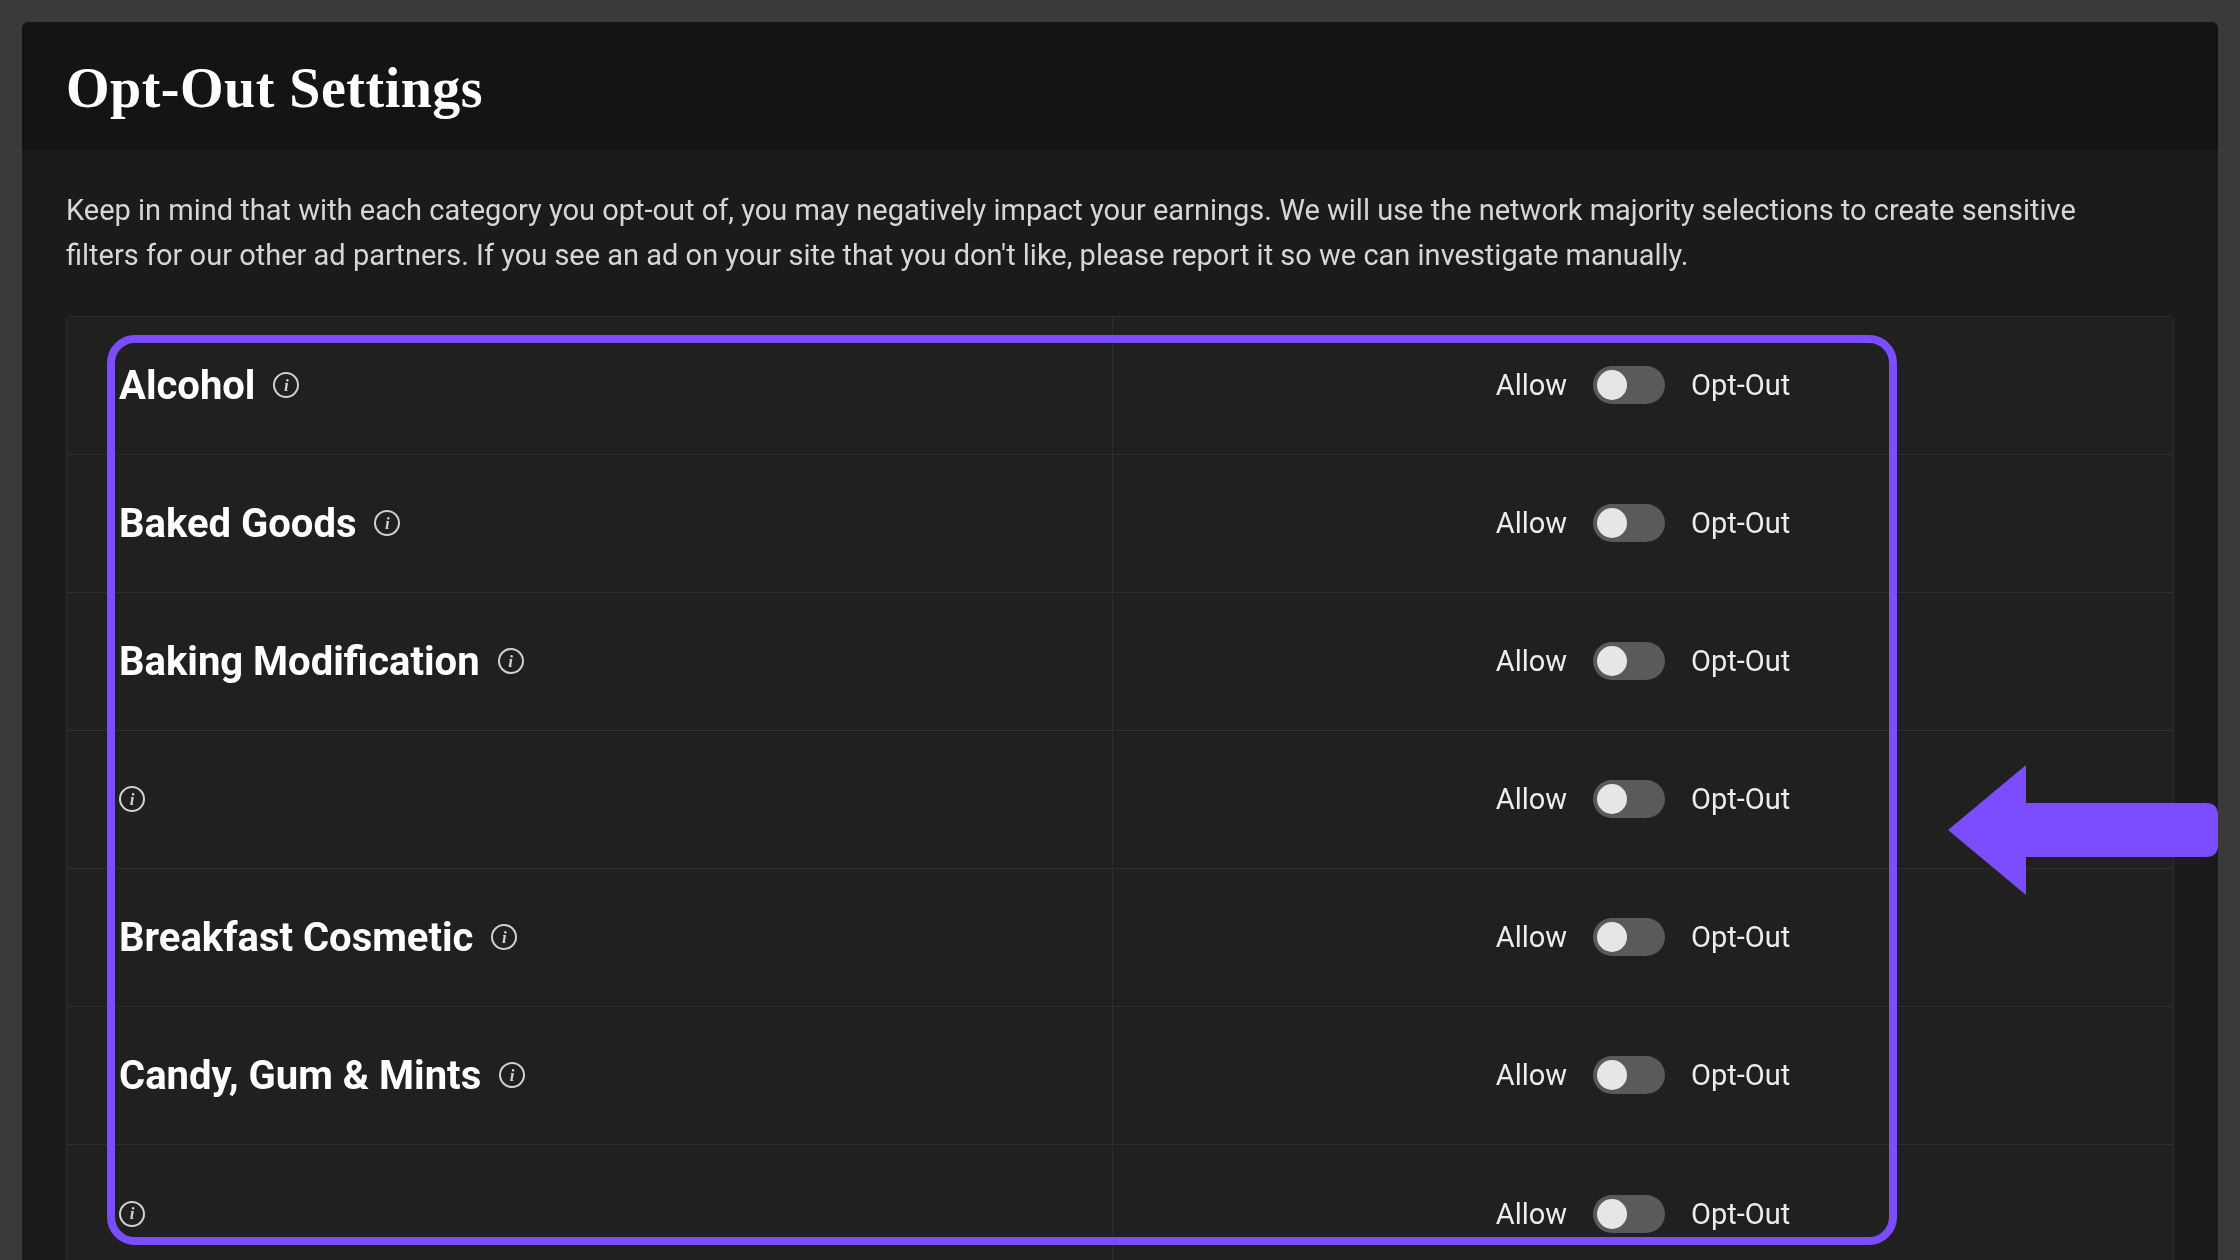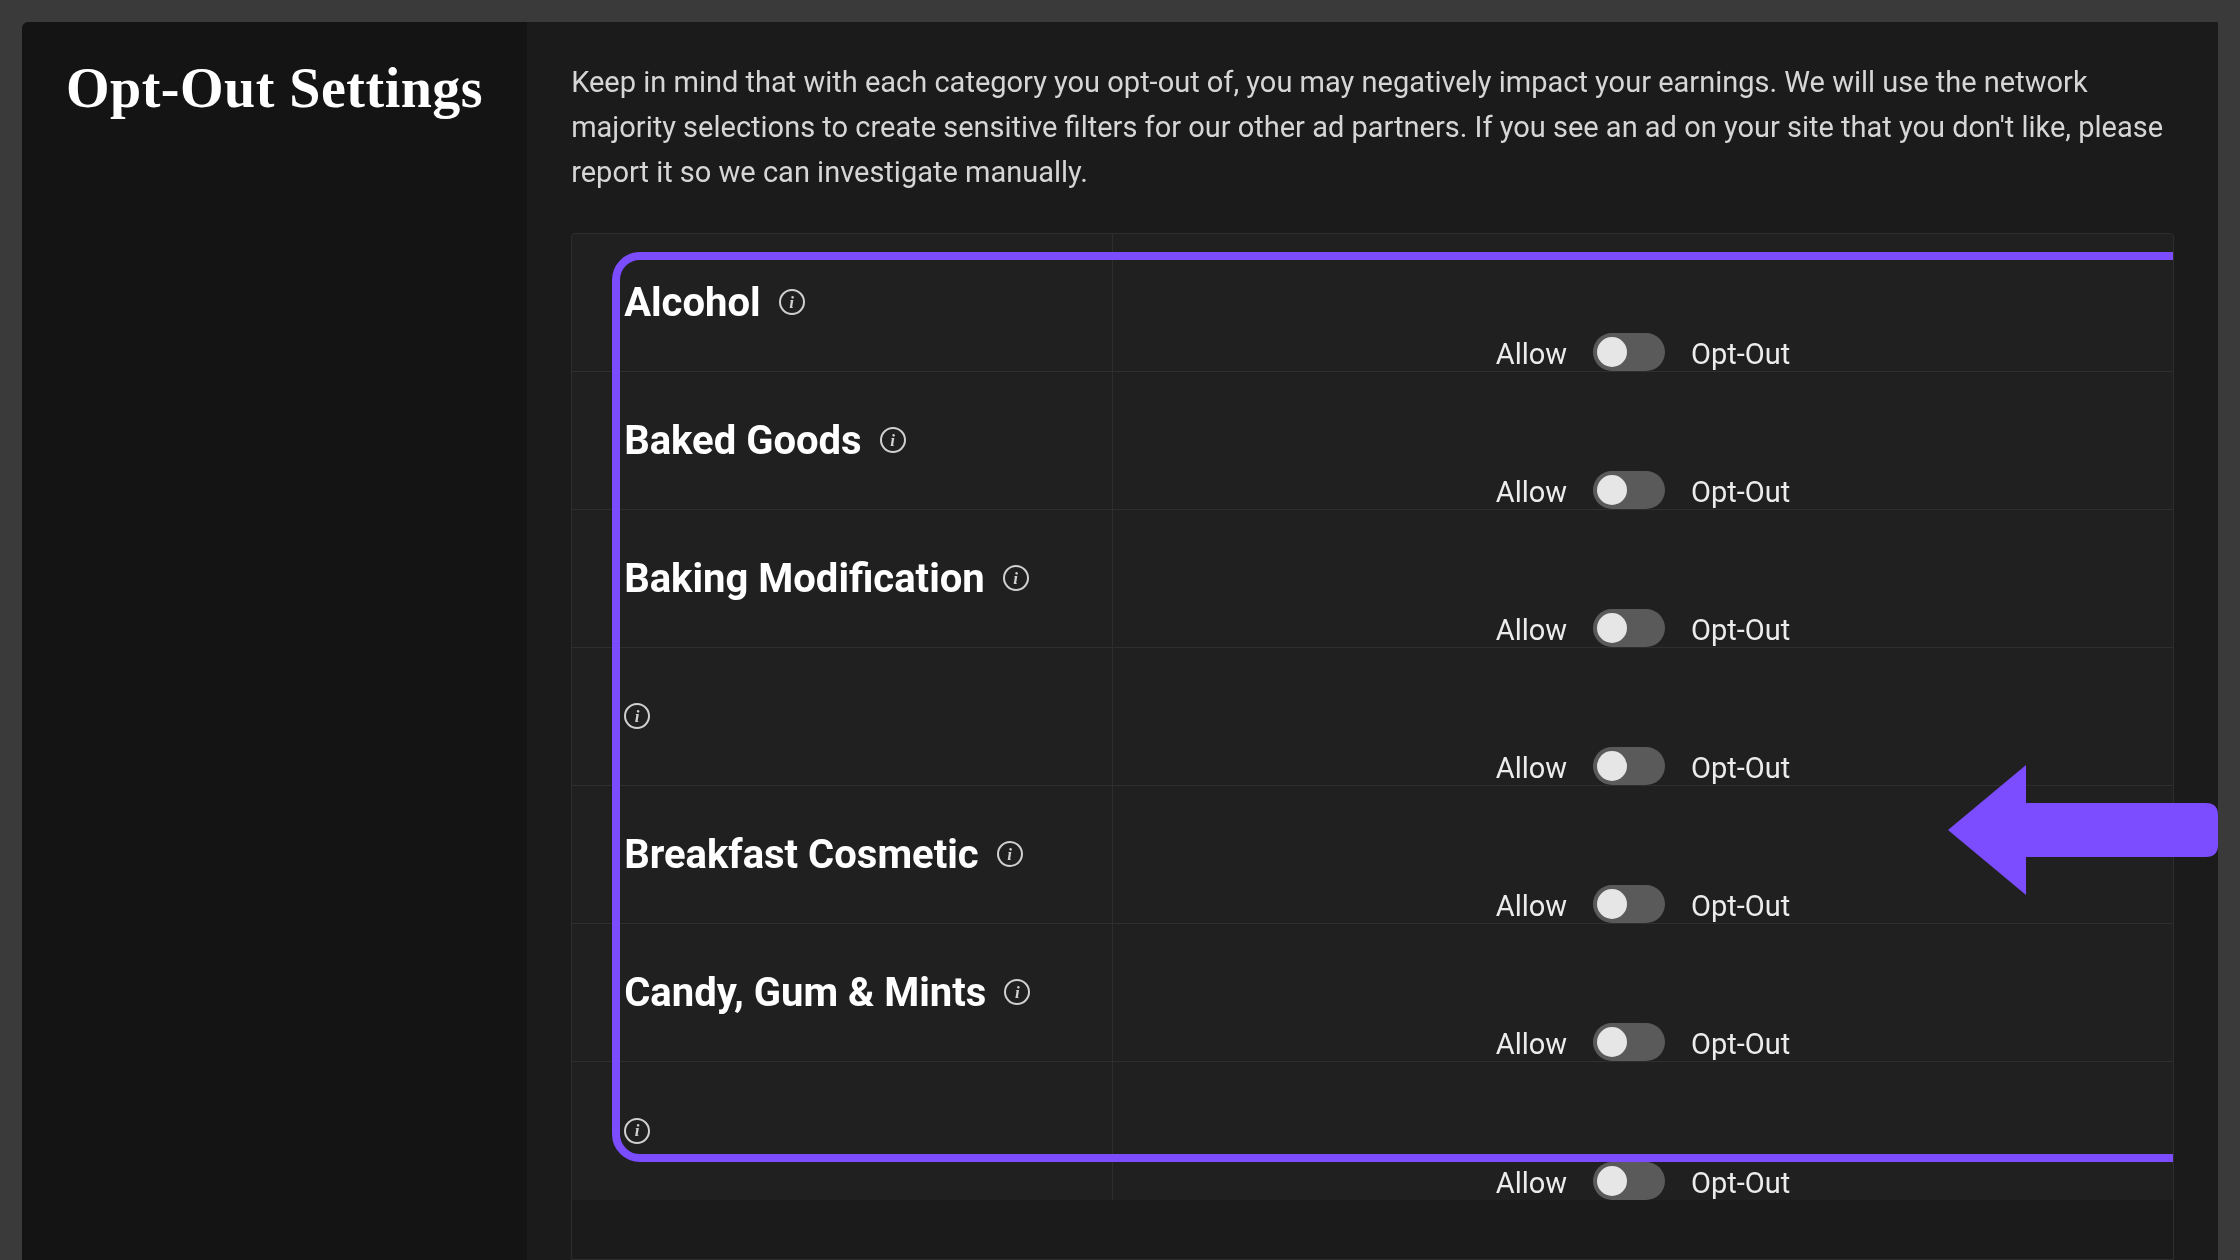--- a/index.html
+++ b/index.html
@@ -26,21 +26,21 @@
   }
   .window{
     position:absolute;
     left:22px;
     right:22px;
     top:22px;
     bottom:0;
     background:var(--panel-bg);
     border-radius:6px 6px 0 0;
     display:flex;
-    flex-direction:row;
+    flex-direction:column;
   }
   .header{
     padding:34px 44px 30px 44px;
   }
   .page-title{
     margin:0;
     font-family:Georgia,"Times New Roman",serif;
     font-weight:700;
     font-size:56px;
     letter-spacing:.5px;
@@ -83,21 +83,21 @@
     flex:1;
     display:flex;
     align-items:center;
     gap:18px;
     padding-left:52px;
     border-right:1px solid var(--row-border);
   }
   .cell-toggle{
     width:1060px;
     display:flex;
-    align-items:flex-end;
+    align-items:center;
     justify-content:center;
     gap:26px;
   }
   .cat-name{
     font-size:40px;
     font-weight:700;
     color:#fff;
   }
   .info-icon{
     width:26px;height:26px;

